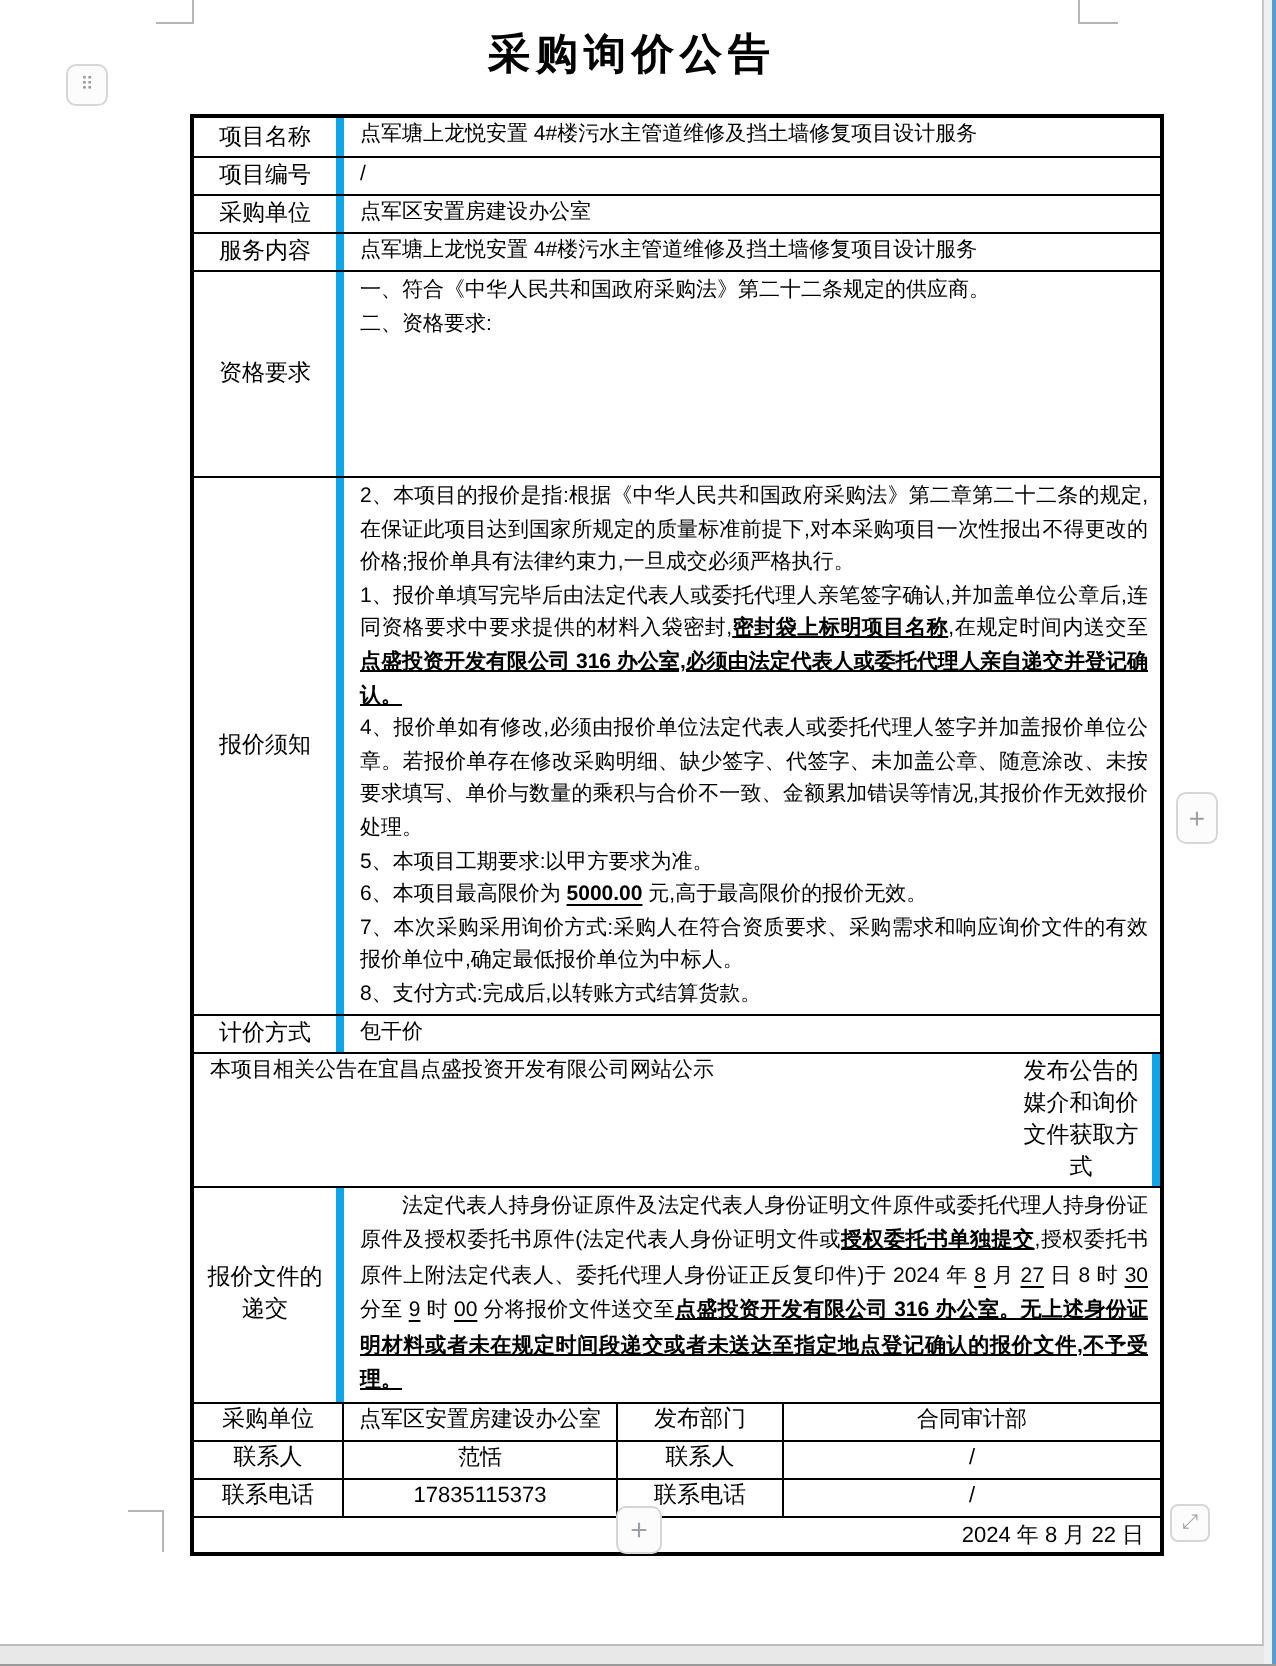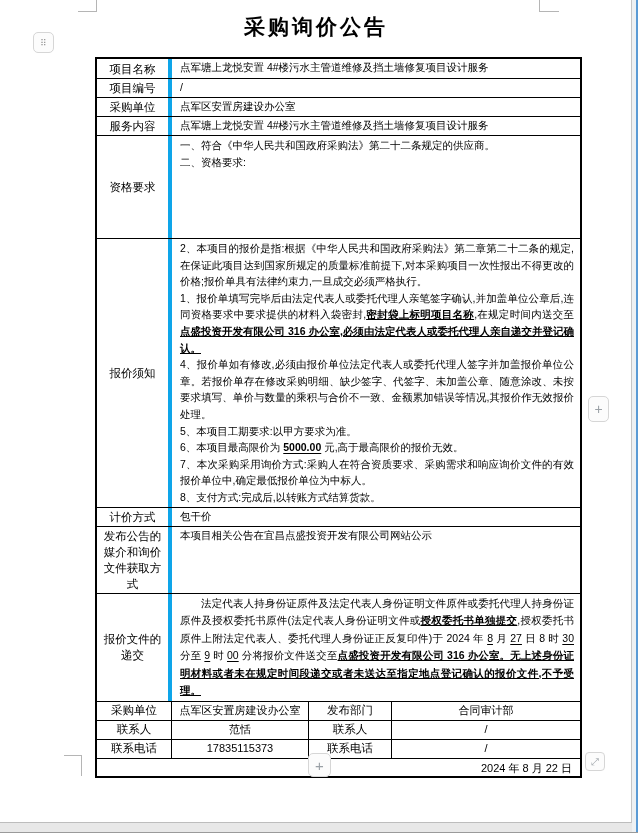--- a/index.html
+++ b/index.html
@@ -120,24 +120,24 @@
           <div class="par"><span class="seg">8、支付方式:完成后,以转账方式结算货款。</span></div>
         </div>
       </div>
       <div class="t-row row-pricing">
         <div class="t-cell cell-label">计价方式</div>
         <div class="t-cell cell-value">
           <div class="par"><span class="seg">包干价</span></div>
         </div>
       </div>
       <div class="t-row row-media">
-        <div class="t-cell cell-label">发布公告的媒介和询价文件获取方式</div>
         <div class="t-cell cell-value">
           <div class="par"><span class="seg">本项目相关公告在宜昌点盛投资开发有限公司网站公示</span></div>
         </div>
+        <div class="t-cell cell-label">发布公告的媒介和询价文件获取方式</div>
       </div>
       <div class="t-row row-submission">
         <div class="t-cell cell-label">报价文件的递交</div>
         <div class="t-cell cell-value">
           <div class="par indent"><span class="seg">法定代表人持身份证原件及法定代表人身份证明文件原件或委托代理人持身份证原件及授权委托书原件(法定代表人身份证明文件或</span><b class="seg">授权委托书单独提交</b><span class="seg">,授权委托书原件上附法定代表人、委托代理人身份证正反复印件)于 2024 年 </span><span class="seg u">8</span><span class="seg"> 月 </span><span class="seg u">27</span><span class="seg"> 日 8 时 </span><span class="seg u">30</span><span class="seg"> 分至 </span><span class="seg u">9</span><span class="seg"> 时 </span><span class="seg u">00</span><span class="seg"> 分将报价文件送交至</span><b class="seg">点盛投资开发有限公司 316 办公室。无上述身份证明材料或者未在规定时间段递交或者未送达至指定地点登记确认的报价文件,不予受理。</b></div>
         </div>
       </div>
       <div class="t-row row-f0">
         <div class="t-cell cols-cell c0">采购单位</div>
         <div class="t-cell cols-cell c1">点军区安置房建设办公室</div>

